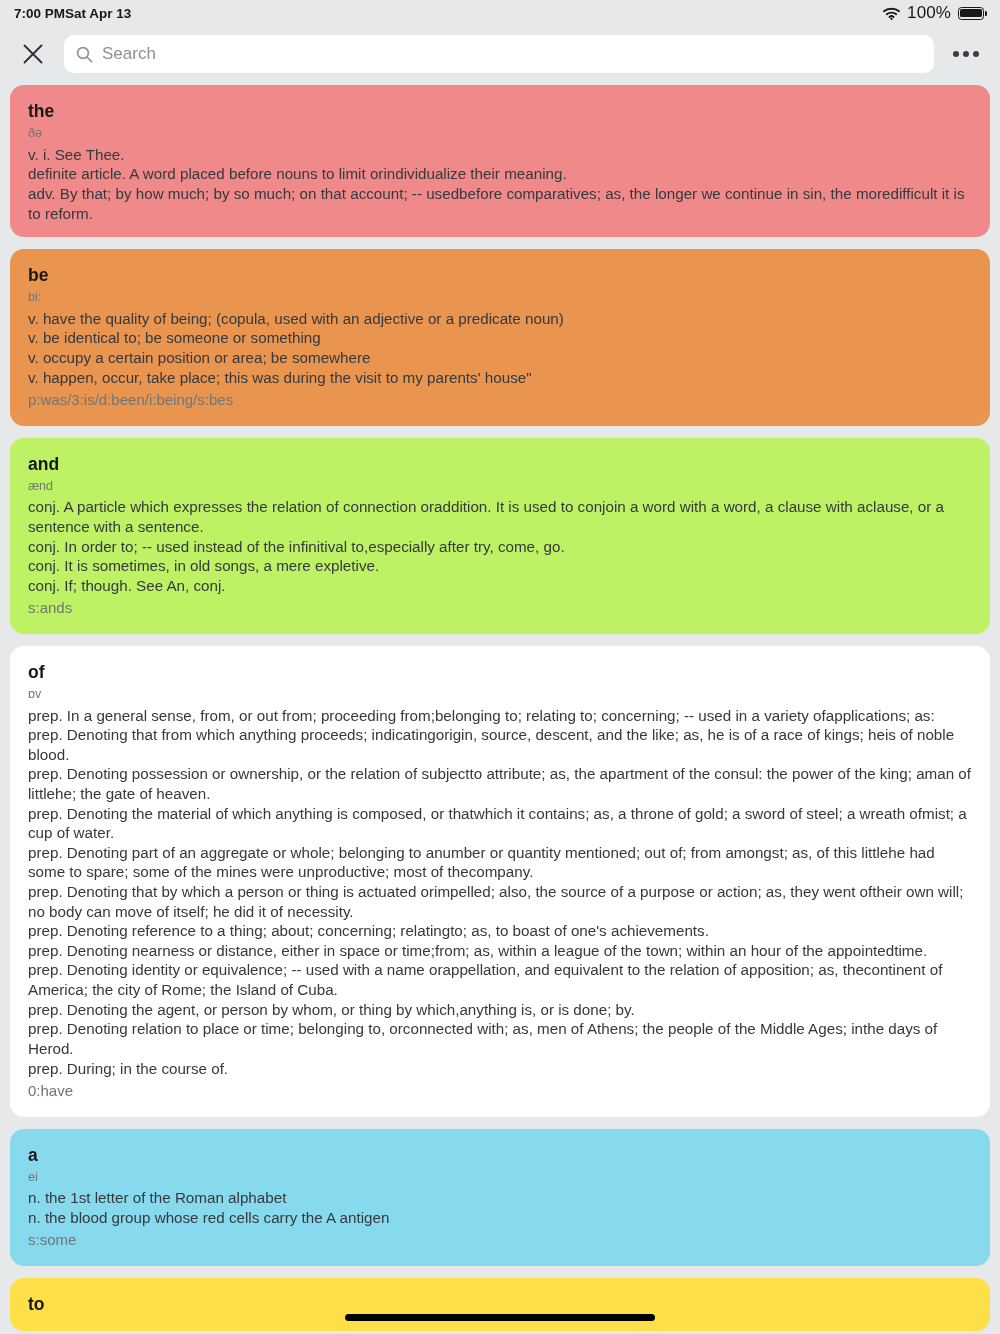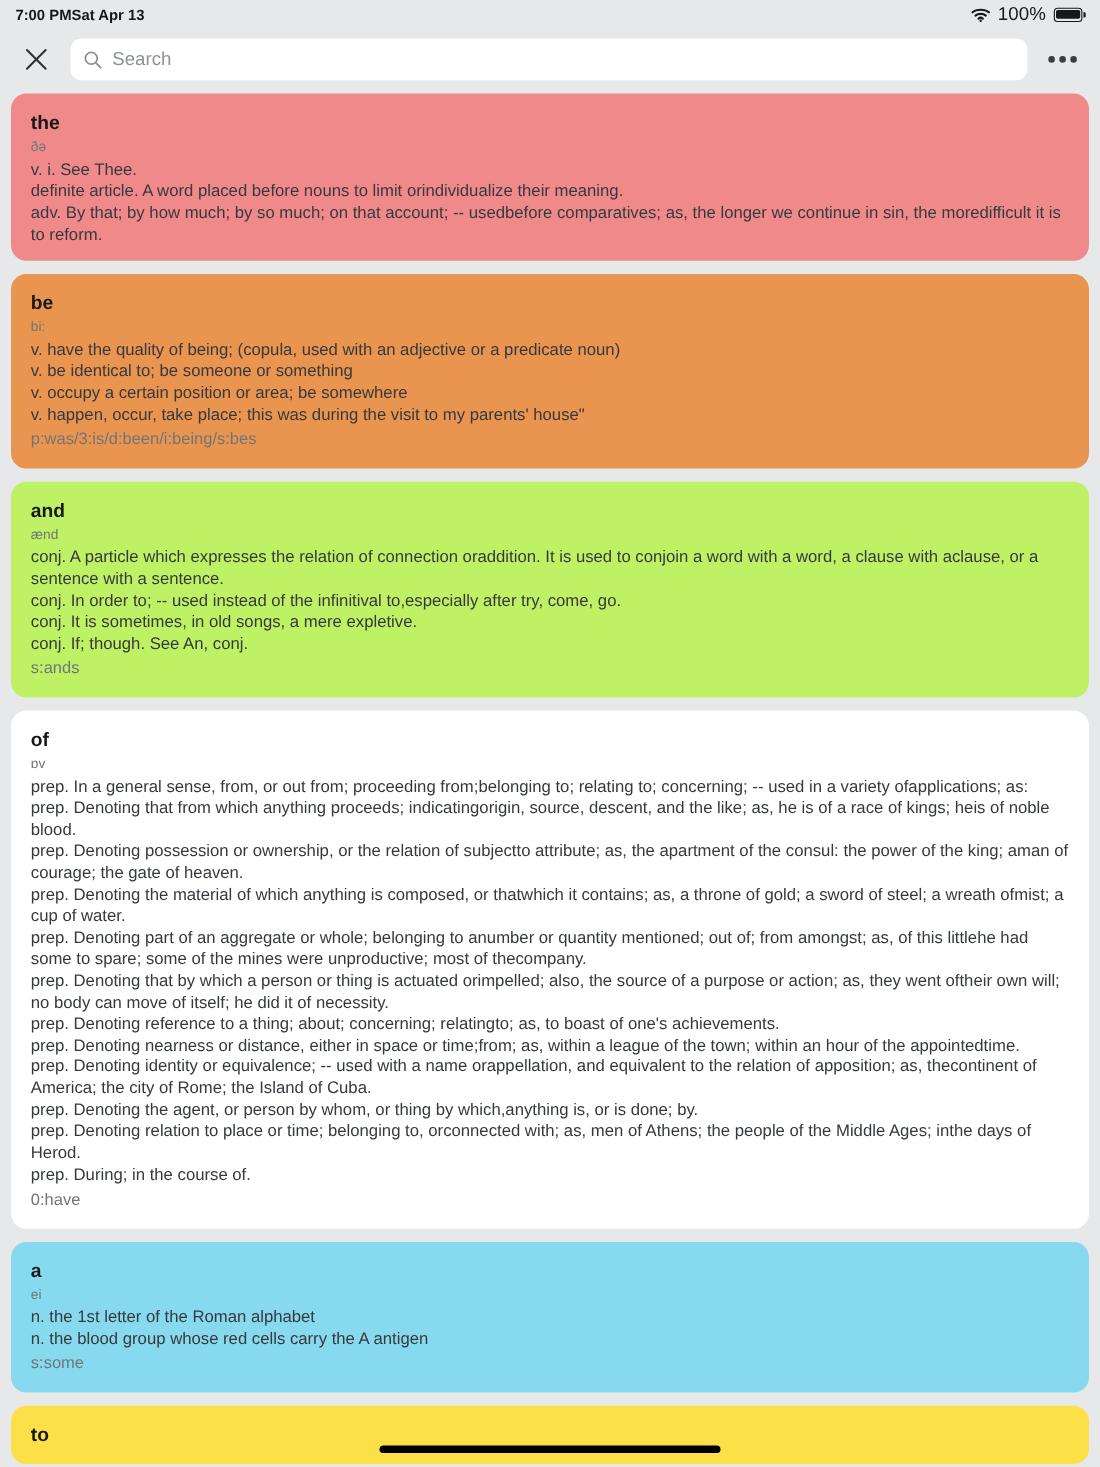--- a/index.html
+++ b/index.html
@@ -235,21 +235,21 @@
         <p class="card-def">conj. If; though. See An, conj.</p>
       </div>
       <div class="card-forms">s:ands</div>
     </div>
     <div class="card" style="background: #ffffff;">
       <div class="card-word">of</div>
       <div class="card-pron">ɒv</div>
       <div class="card-defs">
         <p class="card-def">prep. In a general sense, from, or out from; proceeding from;belonging to; relating to; concerning; -- used in a variety ofapplications; as:</p>
         <p class="card-def">prep. Denoting that from which anything proceeds; indicatingorigin, source, descent, and the like; as, he is of a race of kings; heis of noble blood.</p>
-        <p class="card-def">prep. Denoting possession or ownership, or the relation of subjectto attribute; as, the apartment of the consul: the power of the king; aman of courage; the gate of heaven.</p>
+        <p class="card-def">prep. Denoting possession or ownership, or the relation of subjectto attribute; as, the apartment of the consul: the power of the king; aman of littlehe; the gate of heaven.</p>
         <p class="card-def">prep. Denoting the material of which anything is composed, or thatwhich it contains; as, a throne of gold; a sword of steel; a wreath ofmist; a cup of water.</p>
         <p class="card-def">prep. Denoting part of an aggregate or whole; belonging to anumber or quantity mentioned; out of; from amongst; as, of this littlehe had some to spare; some of the mines were unproductive; most of thecompany.</p>
         <p class="card-def">prep. Denoting that by which a person or thing is actuated orimpelled; also, the source of a purpose or action; as, they went oftheir own will; no body can move of itself; he did it of necessity.</p>
         <p class="card-def">prep. Denoting reference to a thing; about; concerning; relatingto; as, to boast of one's achievements.</p>
         <p class="card-def">prep. Denoting nearness or distance, either in space or time;from; as, within a league of the town; within an hour of the appointedtime.</p>
         <p class="card-def">prep. Denoting identity or equivalence; -- used with a name orappellation, and equivalent to the relation of apposition; as, thecontinent of America; the city of Rome; the Island of Cuba.</p>
         <p class="card-def">prep. Denoting the agent, or person by whom, or thing by which,anything is, or is done; by.</p>
         <p class="card-def">prep. Denoting relation to place or time; belonging to, orconnected with; as, men of Athens; the people of the Middle Ages; inthe days of Herod.</p>
         <p class="card-def">prep. During; in the course of.</p>
       </div>

